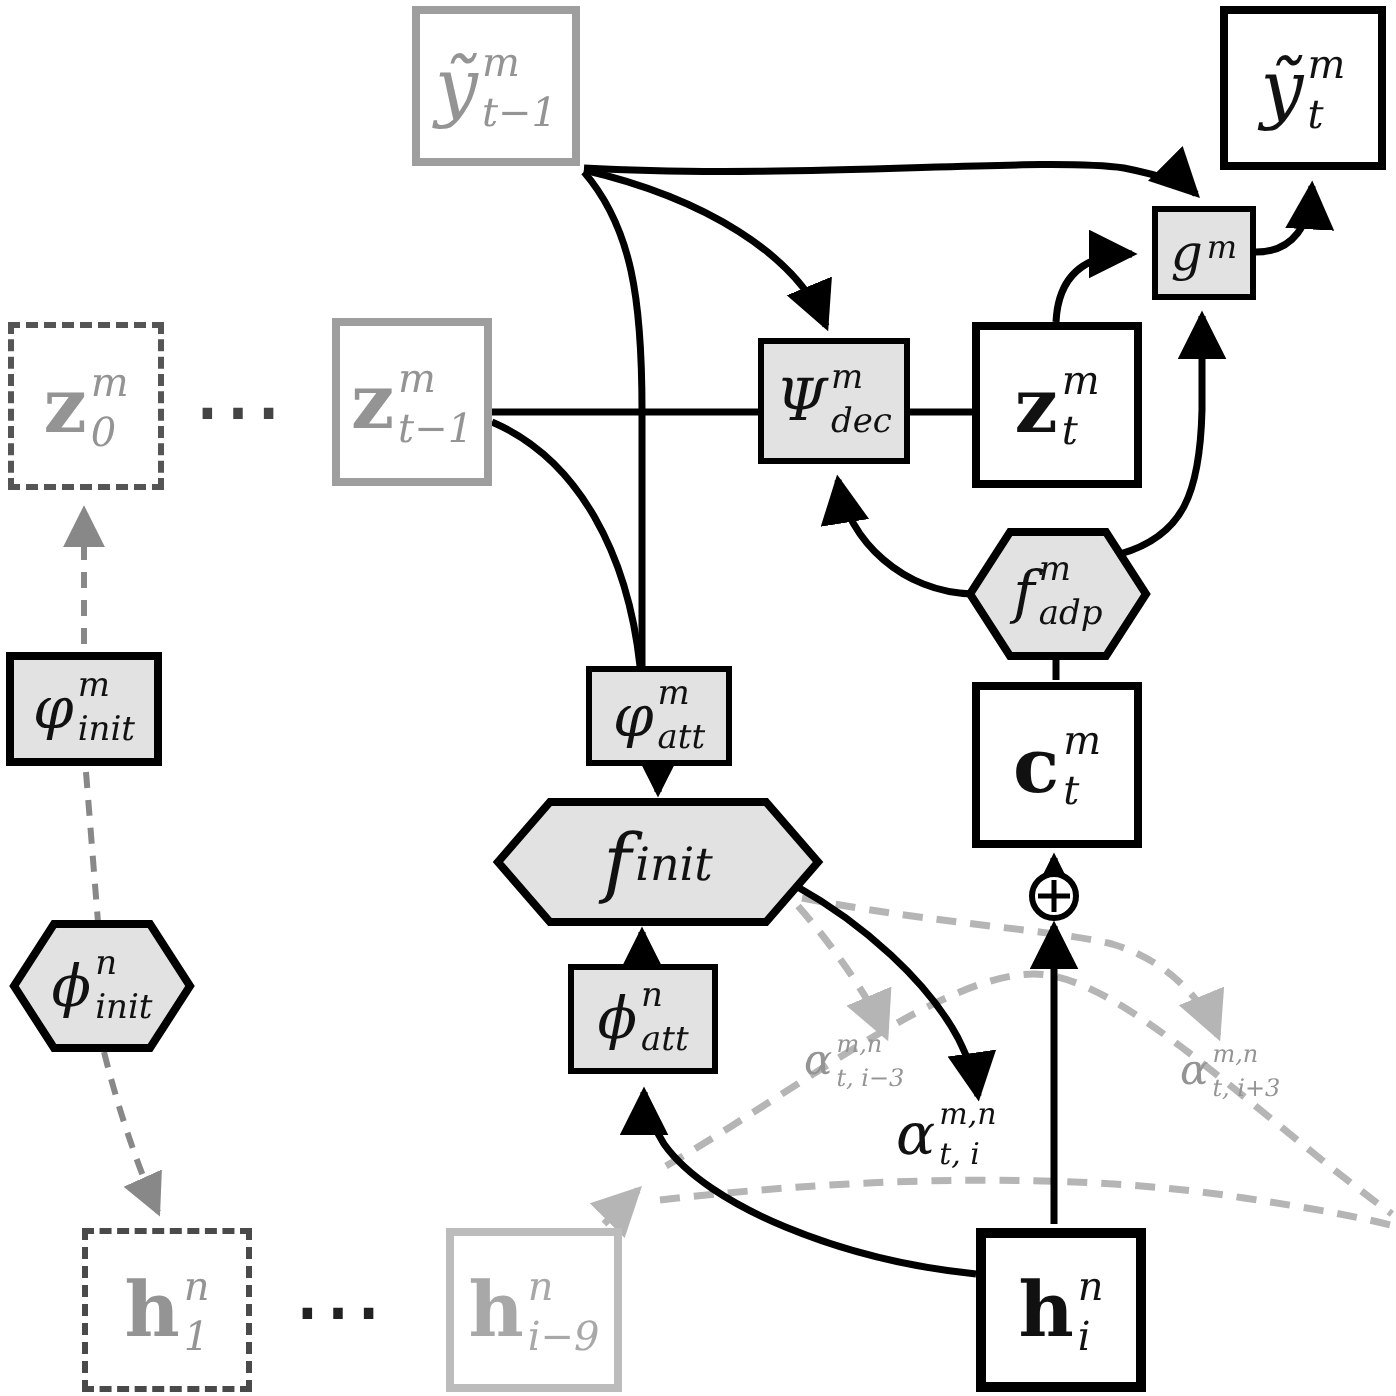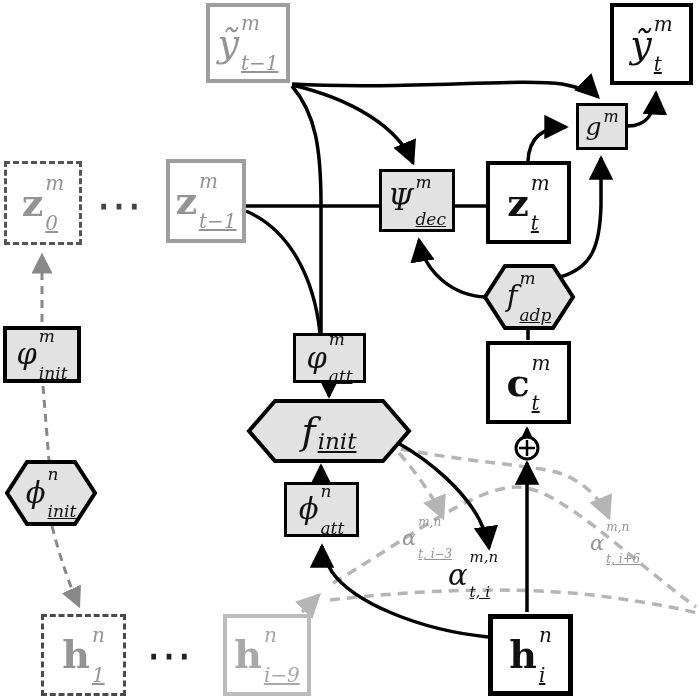--- a/index.html
+++ b/index.html
@@ -21,21 +21,21 @@
   .bd-dash-dk{border:3px dashed #4a4a4a;}
   .bd-dash-md{border:3px dashed #555;}
   .txt-gray{color:#949494;}
   .txt-ltgray{color:#a8a8a8;}
   .txt-black{color:#111;}
   .math{display:inline-flex;align-items:center;line-height:1;}
   .base{line-height:1;font-style:italic;}
   .scripts{display:inline-flex;flex-direction:column;align-items:flex-start;
            margin-left:2px;line-height:1;}
   .sup,.sub{line-height:1;font-style:italic;white-space:nowrap;}
-  .sub{margin-top:20px;text-decoration:underline;}
+  .sub{margin-top:5px;}
   .rm-bold .base{font-style:normal;font-weight:700;}
   .n-lg .base{font-size:38px;} .n-lg .sup,.n-lg .sub{font-size:20px;}
   .n-md .base{font-size:29px;} .n-md .sup,.n-md .sub{font-size:17px;}
   .n-sm .base{font-size:25px;} .n-sm .sup,.n-sm .sub{font-size:16px;}
   .n-score .base{font-size:38px;} .n-score .sup,.n-score .sub{font-size:23px;}
   .n-acur .base{font-size:29px;} .n-acur .sup,.n-acur .sub{font-size:15px;}
   .n-aside .base{font-size:21px;} .n-aside .sup,.n-aside .sub{font-size:12px;}
   .dots{font-size:46px;line-height:1;letter-spacing:2px;}
 </style>
 </head>
@@ -264,21 +264,21 @@
           <span class="sub">t, i</span>
         </span>
       </span>
   </div>
 
   <div class="freelabel txt-gray n-aside" style="left:590px;top:521px;width:80px;">
     <span class="math">
         <span class="base">α</span>
         <span class="scripts">
           <span class="sup">m,n</span>
-          <span class="sub">t, i+6</span>
+          <span class="sub">t, i+3</span>
         </span>
       </span>
   </div>
 
   <div class="node bd-dash-dk txt-gray n-lg rm-bold" style="left:41px;top:614px;width:85px;height:82px;">
     <span class="math">
         <span class="base">h</span>
         <span class="scripts">
           <span class="sup">n</span>
           <span class="sub">1</span>

